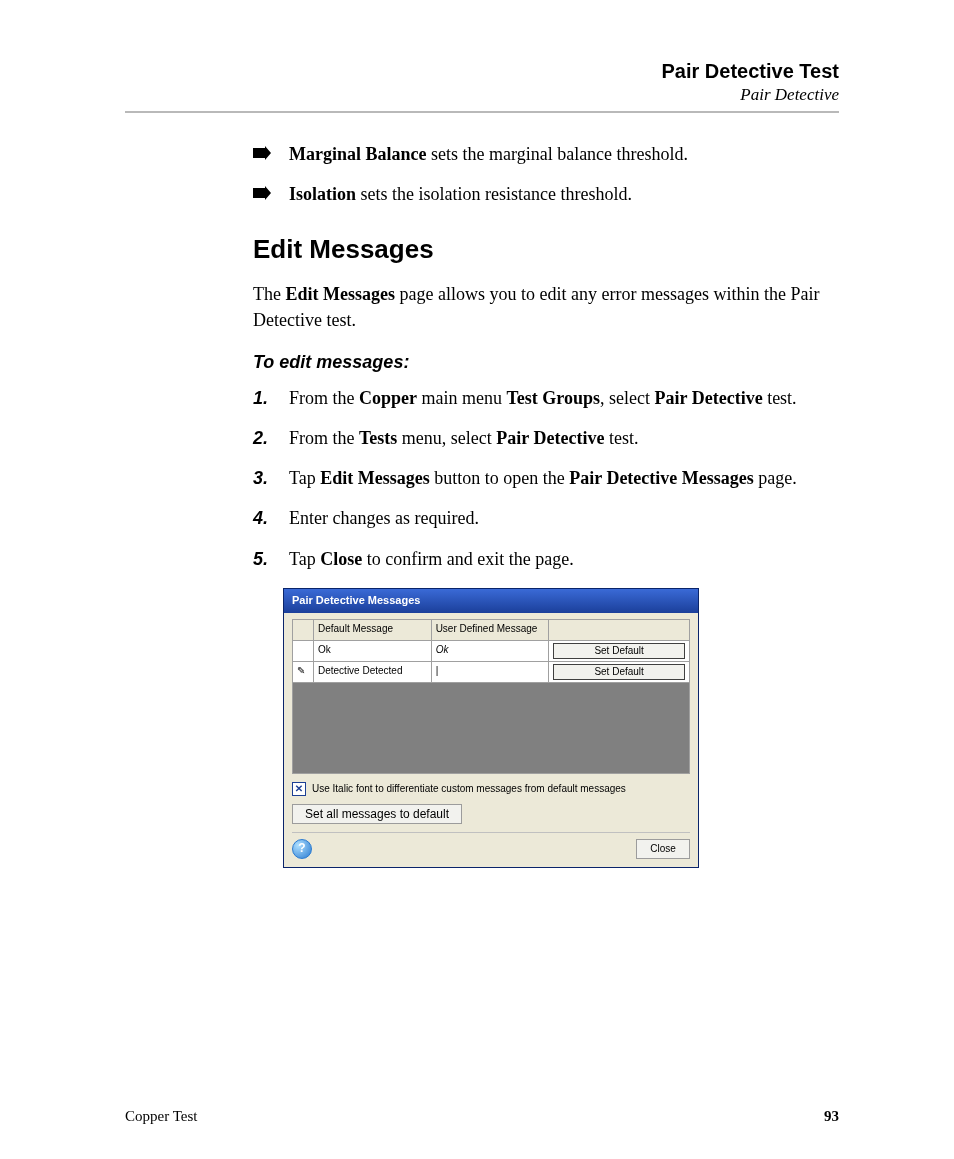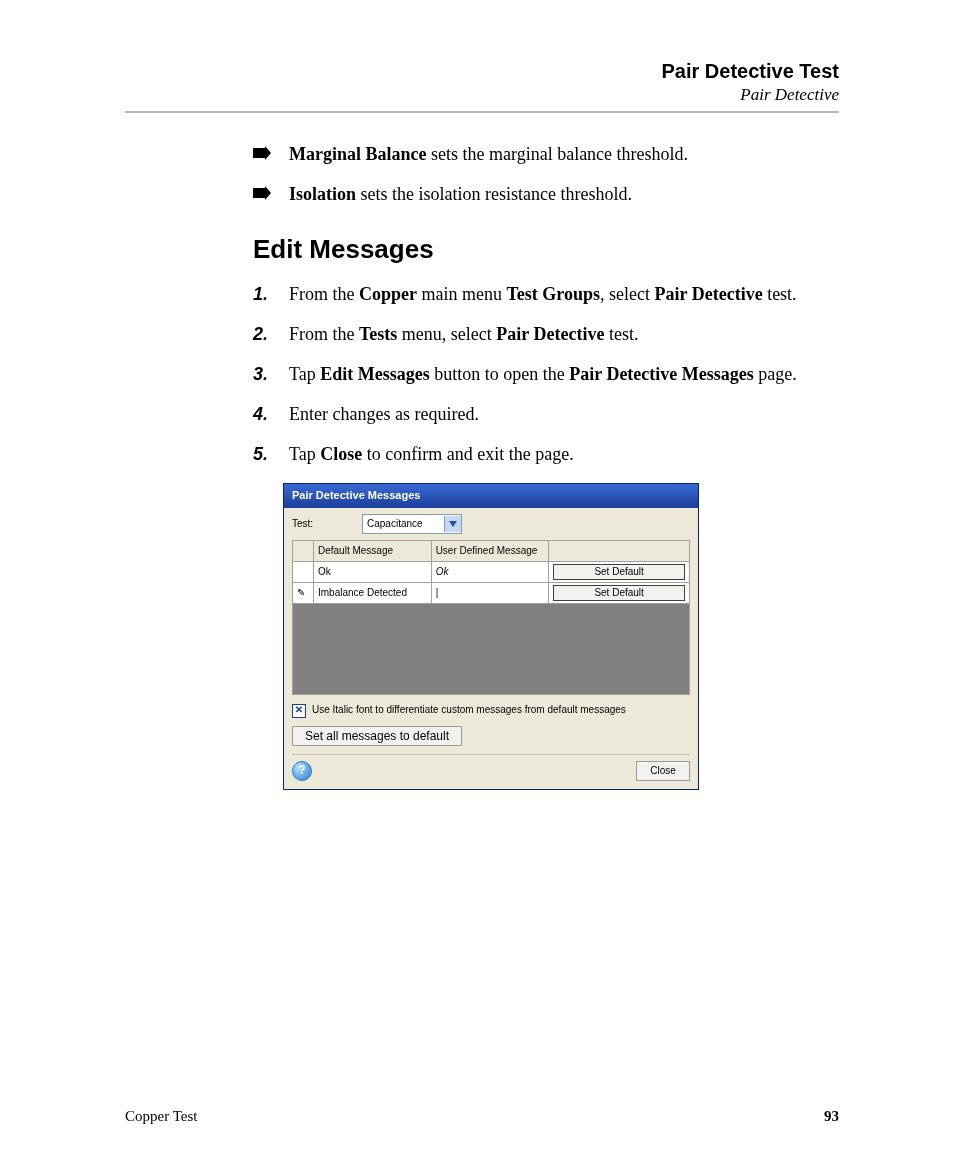--- a/index.html
+++ b/index.html
@@ -241,21 +241,25 @@
       </li>
       <li>
         <svg class="arrow-icon" viewBox="0 0 18 14">
             <polygon points="0,2 12,2 12,0 18,7 12,14 12,12 0,12" fill="#000"></polygon>
           </svg>
         <span class="b">Isolation</span><span> sets the isolation resistance threshold.</span>
       </li>
     </ul>
 
     <h2 class="section">Edit Messages</h2>
-
+    <p class="para">
+      <span>The </span><span class="b">Edit Messages</span><span> page allows you to edit any error messages within the Pair Detective test.</span>
+    </p>
+
+    <div class="proc-title">To edit messages:</div>
 
     <ol class="steps">
       <li>
         <span class="num">1.</span>
         <span>From the </span><span class="b">Copper</span><span> main menu </span><span class="b">Test Groups</span><span>, select </span><span class="b">Pair Detective</span><span> test.</span>
       </li>
       <li>
         <span class="num">2.</span>
         <span>From the </span><span class="b">Tests</span><span> menu, select </span><span class="b">Pair Detective</span><span> test.</span>
       </li>
@@ -269,31 +273,20 @@
       </li>
       <li>
         <span class="num">5.</span>
         <span>Tap </span><span class="b">Close</span><span> to confirm and exit the page.</span>
       </li>
     </ol>
 
     <div class="dialog">
       <div class="dlg-title">Pair Detective Messages</div>
       <div class="dlg-body">
-        <div class="row">
-          <label>Test:</label>
-          <div class="combo">
-            <span>Capacitance</span>
-            <div class="cbtn">
-              <svg viewBox="0 0 8 6">
-                  <polygon points="0,0 8,0 4,6" fill="#2b4f9e"></polygon>
-                </svg>
-            </div>
-          </div>
-        </div>
 
         <table class="grid">
           <colgroup>
             <col class="col-icon">
               <col class="col-def">
               <col class="col-user">
               <col class="col-btn">
           </colgroup>
           <tbody>
               <tr>
@@ -305,21 +298,21 @@
           <tr>
             <td class="pencil"></td>
             <td>Ok</td>
             <td class="italic">Ok</td>
             <td>
                   <span class="gbtn">Set Default</span>
                 </td>
           </tr>
           <tr>
             <td class="pencil">✎</td>
-            <td>Imbalance Detected</td>
+            <td>Detective Detected</td>
             <td>|</td>
             <td>
                   <span class="gbtn">Set Default</span>
                 </td>
           </tr>
         </tbody>
           </table>
         <div class="gridfill"></div>
 
         <div class="chk-row">

